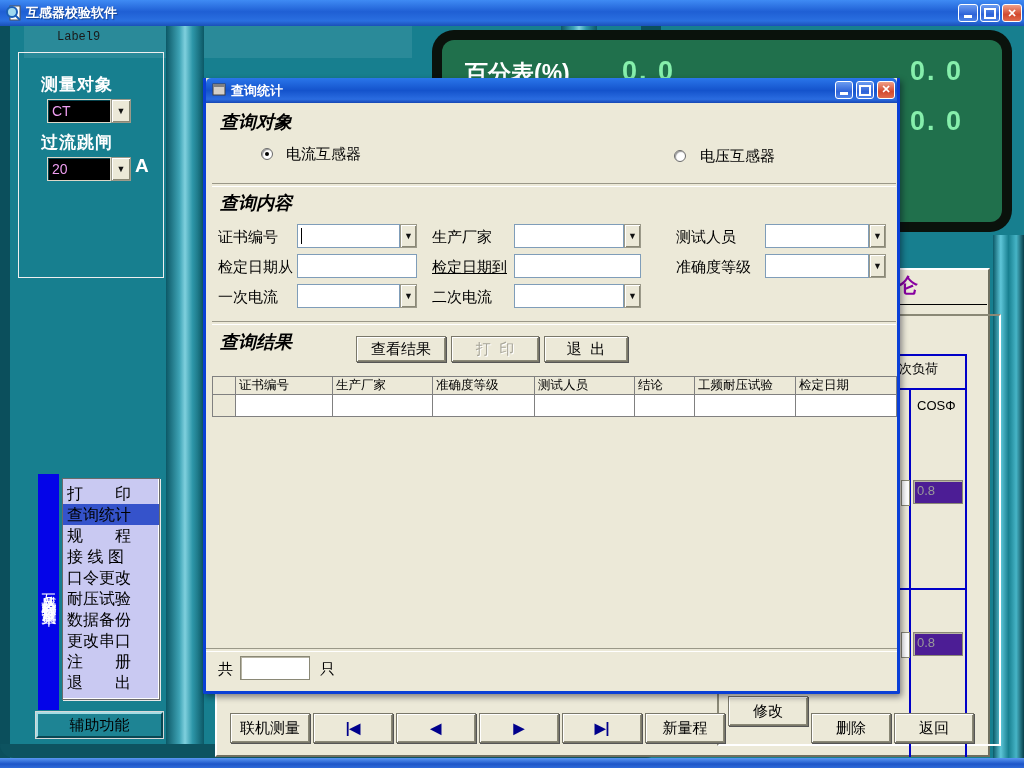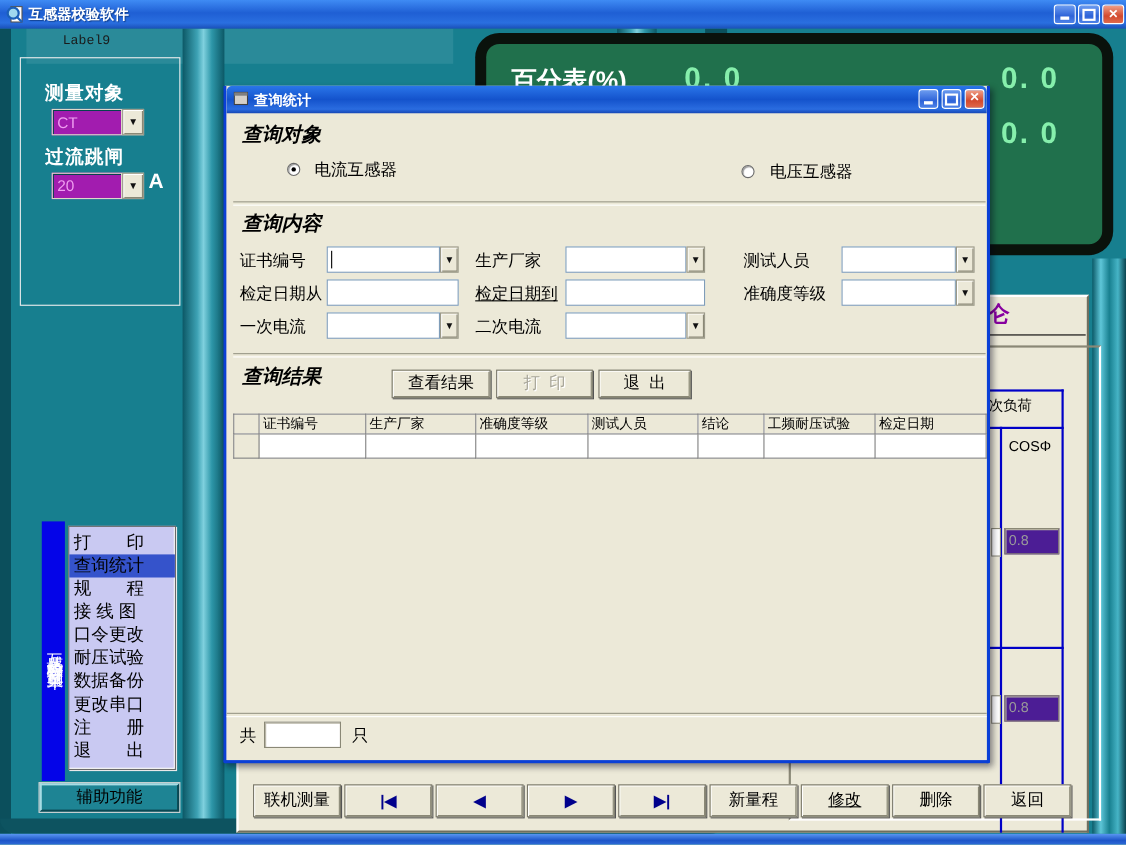--- a/index.html
+++ b/index.html
@@ -21,21 +21,21 @@
 
   .pipe{background:linear-gradient(90deg,#0c5866 0%,#3da2b4 35%,#7fd0de 50%,#2d96a8 70%,#0c5866 100%);}
   .pipe-right{background:linear-gradient(90deg,#0b5a68 0%,#5ec6d8 25%,#188090 50%,#46b4c6 75%,#083f4a 100%);}
   .bottomstrip{background:linear-gradient(180deg,#5a97f2 0%,#1d55c8 60%,#2f6ad8 100%);}
 
   .label9{color:#1a1a1a;font-size:12px;font-family:"Liberation Mono",monospace;}
 
   
   .meas-box{border:1px solid #efefef;}
   .wlabel{color:#fff;font-weight:bold;font-size:17px;letter-spacing:1px;}
-  .teal-combo-field{background:#a21caf;border:1px solid #ddd8c8;box-shadow:inset 1px 1px 0 #07434d;
+  .teal-combo-field{background:#000000;border:1px solid #ddd8c8;box-shadow:inset 1px 1px 0 #07434d;
     color:#ef9ef0;font-size:14px;line-height:22px;padding-left:4px;box-sizing:border-box;}
   .combo-btn{background:#ece9d8;border:1px solid #9c9a8a;
     box-shadow:inset 1px 1px 0 #fff, inset -1px -1px 0 #8a8876;
     text-align:center;font-size:9px;line-height:22px;color:#111;box-sizing:border-box;}
 
   
   .lcd-outer{background:#0a120c;border-radius:22px;}
   .lcd-inner{background:#20704c;border-radius:12px;}
   .lcd-label{color:#fff;font-weight:bold;font-size:23px;}
   .lcd-value{color:#86efac;font-weight:bold;font-size:27px;letter-spacing:2px;}
@@ -174,21 +174,21 @@
     <div class="abs graybox" style="left:696px;top:362px;width:50px;height:24px;">0.8</div>
     <div class="abs" style="left:684px;top:210px;width:7px;height:24px;background:#fff;border:1px solid #8a8876;"></div>
     <div class="abs" style="left:684px;top:362px;width:7px;height:24px;background:#fff;border:1px solid #8a8876;"></div>
 
     <div class="abs btn" style="left:13px;top:443px;width:80px;height:30px;line-height:28px;">联机测量</div>
     <div class="abs btn" style="left:96px;top:443px;width:80px;height:30px;line-height:28px;"><span class="navglyph">|◀</span></div>
     <div class="abs btn" style="left:179px;top:443px;width:80px;height:30px;line-height:28px;"><span class="navglyph">◀</span></div>
     <div class="abs btn" style="left:262px;top:443px;width:80px;height:30px;line-height:28px;"><span class="navglyph">▶</span></div>
     <div class="abs btn" style="left:345px;top:443px;width:80px;height:30px;line-height:28px;"><span class="navglyph">▶|</span></div>
     <div class="abs btn" style="left:428px;top:443px;width:80px;height:30px;line-height:28px;">新量程</div>
-    <div class="abs btn" style="left:511px;top:443px;width:80px;height:30px;line-height:28px;text-decoration:underline;">修改</div>
+    <div class="abs btn" style="left:511px;top:426px;width:80px;height:30px;line-height:28px;">修改</div>
     <div class="abs btn" style="left:594px;top:443px;width:80px;height:30px;line-height:28px;">删除</div>
     <div class="abs btn" style="left:677px;top:443px;width:80px;height:30px;line-height:28px;">返回</div>
   </div>
 
   <div class="abs dialog" style="left:203px;top:78px;width:697px;height:616px;">
     <div class="dlg-title">
       <span style="margin-left:6px;">
         <svg width="14" height="13">
             <rect x="1" y="1" width="12" height="11" fill="#d4d0c8" stroke="#404040"></rect>
             <rect x="1" y="1" width="12" height="3" fill="#808080"></rect>

